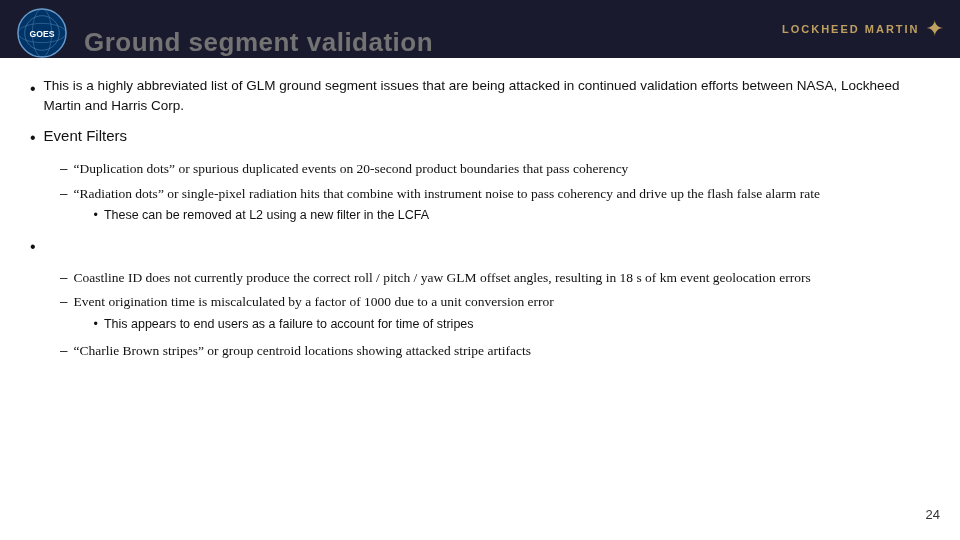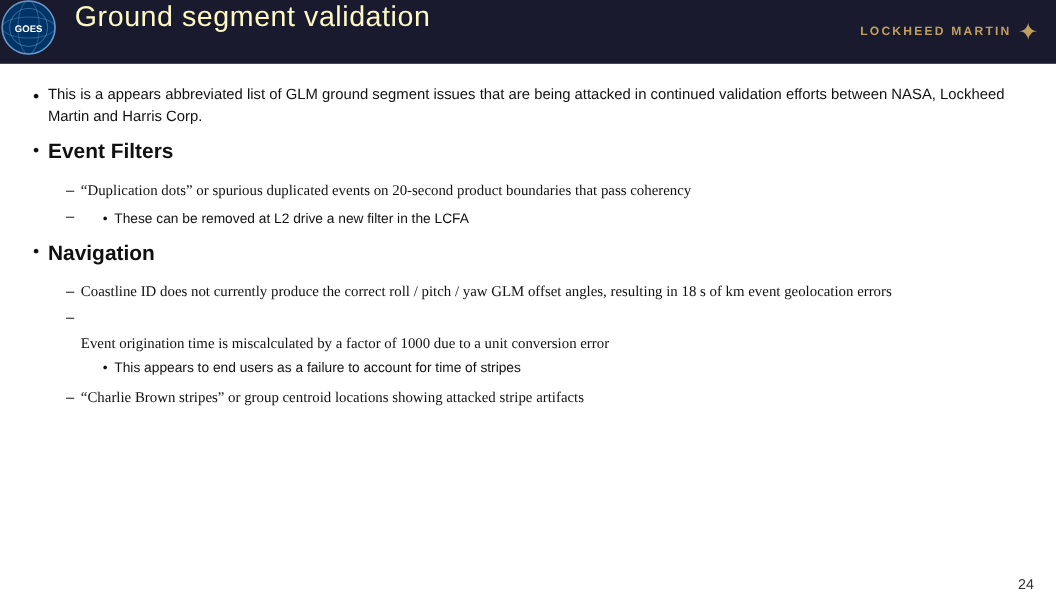--- a/index.html
+++ b/index.html
@@ -14,40 +14,40 @@
       background: #ffffff;
       font-family: Arial, Helvetica, sans-serif;
       overflow: hidden;
     }
 
     .header {
       background: #1a1a2e;
       width: 100%;
       height: 58px;
       display: flex;
-      align-items: flex-start;
-      padding: 0 0;
+      align-items: flex-end;
+      padding: 0 16px;
       position: relative;
     }
 
     .header-logo {
       width: 52px;
       height: 50px;
       position: relative;
     }
 
     .header-logo svg {
       width: 100%;
       height: 100%;
     }
 
     .header-title {
-      color: #fef9c3;
+      color: #737373;
       font-size: 26px;
-      font-weight: normal;
+      font-weight: bold;
       margin-left: 16px;
       letter-spacing: 0.5px;
     }
 
     .lockheed-logo {
       position: absolute;
       right: 16px;
       top: 50%;
       transform: translateY(-50%);
       display: flex;
@@ -86,22 +86,22 @@
       margin-right: 8px;
       margin-top: 1px;
       flex-shrink: 0;
     }
 
     .bullet-text {
       flex: 1;
     }
 
     .bullet-section-label {
-      font-size: 19px;
-      font-weight: bold;
+      font-size: 15px;
+      font-weight: normal;
     }
 
     .sub-bullets {
       margin-left: 30px;
       margin-bottom: 6px;
     }
 
     .sub-bullet {
       display: flex;
       align-items: flex-start;
@@ -137,21 +137,21 @@
       flex-shrink: 0;
     }
 
     .sub-sub-text {
       flex: 1;
       font-size: 12.5px;
     }
 
     .page-number {
       position: absolute;
-      bottom: 2px;
+      bottom: 18px;
       right: 20px;
       font-size: 13px;
       color: #333;
     }
 
     .main-wrapper {
       position: relative;
       height: 482px;
     }
   </style>
@@ -173,63 +173,61 @@
     <span class="lockheed-text">LOCKHEED MARTIN</span>
     <span class="lockheed-star">✦</span>
   </div>
 </div>
 
 <div class="main-wrapper">
   <div class="content">
 
     <div class="bullet-main">
       <span class="bullet-dot">•</span>
-      <span class="bullet-text">This is a appears abbreviated list of GLM ground segment issues that are being attacked in continued validation efforts between NASA, Lockheed Martin and Harris Corp.</span>
+      <span class="bullet-text">This is a highly abbreviated list of GLM ground segment issues that are being attacked in continued validation efforts between NASA, Lockheed Martin and Harris Corp.</span>
     </div>
 
     <div class="bullet-main">
       <span class="bullet-dot">•</span>
       <div class="bullet-text">
         <span class="bullet-section-label">Event Filters</span>
       </div>
     </div>
 
     <div class="sub-bullets">
       <div class="sub-bullet">
         <span class="sub-dash">–</span>
         <span class="sub-text">“Duplication dots” or spurious duplicated events on 20-second product boundaries that pass coherency</span>
       </div>
       <div class="sub-bullet">
         <span class="sub-dash">–</span>
         <div style="flex:1;">
+          <span class="sub-text">“Radiation dots” or single-pixel radiation hits that combine with instrument noise to pass coherency and drive up the flash false alarm rate</span>
           <div class="sub-sub-bullets">
             <div class="sub-sub-bullet">
               <span class="sub-sub-dot">•</span>
-              <span class="sub-sub-text">These can be removed at L2 drive a new filter in the LCFA</span>
+              <span class="sub-sub-text">These can be removed at L2 using a new filter in the LCFA</span>
             </div>
           </div>
         </div>
       </div>
     </div>
 
     <div class="bullet-main">
       <span class="bullet-dot">•</span>
-      <div class="bullet-text">
-        <span class="bullet-section-label">Navigation</span>
-      </div>
     </div>
 
     <div class="sub-bullets">
       <div class="sub-bullet">
         <span class="sub-dash">–</span>
         <span class="sub-text">Coastline ID does not currently produce the correct roll / pitch / yaw GLM offset angles, resulting in 18 s of km event geolocation errors</span>
       </div>
       <div class="sub-bullet">
         <span class="sub-dash">–</span>
-        <div style="flex:1;margin-top:23px;">
+        <div style="flex:1;">
           <span class="sub-text">Event origination time is miscalculated by a factor of 1000 due to a unit conversion error</span>
           <div class="sub-sub-bullets">
             <div class="sub-sub-bullet">
               <span class="sub-sub-dot">•</span>
               <span class="sub-sub-text">This appears to end users as a failure to account for time of stripes</span>
             </div>
           </div>
         </div>
       </div>
       <div class="sub-bullet">

